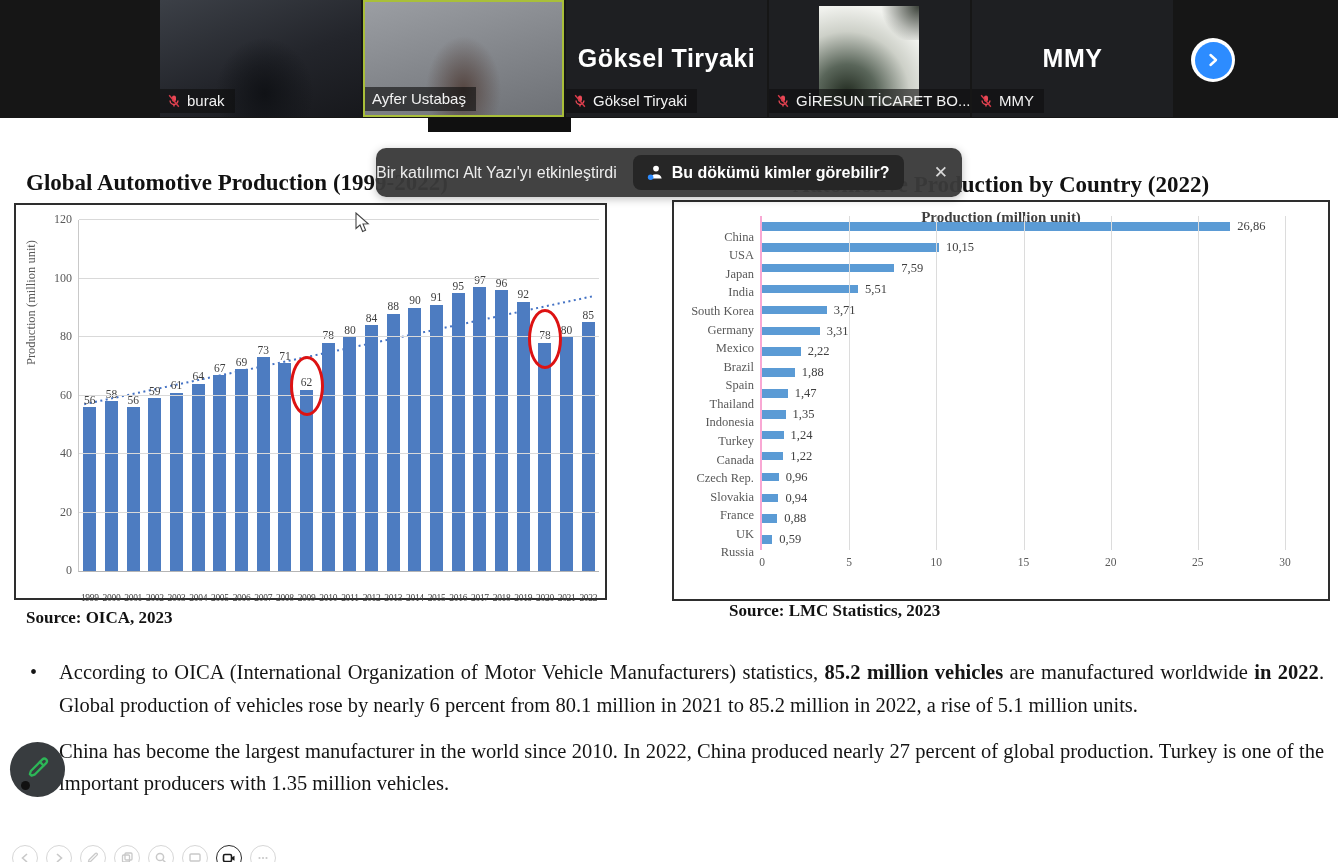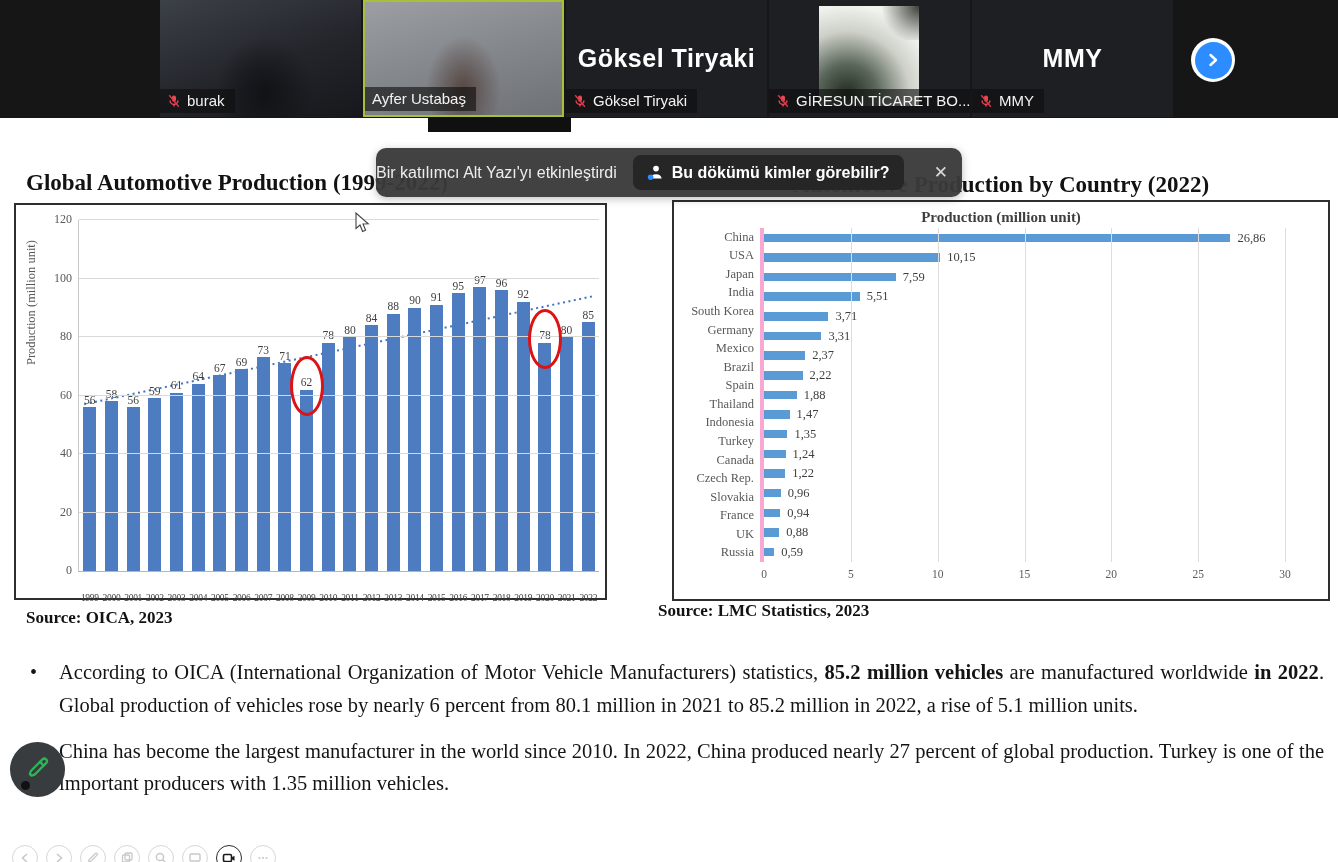--- a/index.html
+++ b/index.html
@@ -42,21 +42,21 @@
       color:#fff; font-weight:bold; font-size:16px; padding:0 14px; display:flex; align-items:center; gap:8px;
       cursor:pointer; font-family:"Liberation Sans",sans-serif; }
   #banner .close { margin-left:auto; margin-right:14px; color:#d8d8d8; font-size:17px; background:none;
       border:none; cursor:pointer; font-family:"Liberation Sans",sans-serif; }
   
   .chart-heading { position:absolute; font-weight:bold; color:#121212; font-size:23px; }
   #lhead { left:26px; top:170px; }
   #rhead { left:672px; top:172px; width:658px; text-align:center; }
   .source { position:absolute; font-weight:bold; font-size:17px; color:#121212; }
   #lsource { left:26px; top:608px; }
-  #rsource { left:658px; top:601px; }
+  #rsource { left:729px; top:601px; }
   
   #lchart { position:absolute; left:14px; top:203px; width:593px; height:397px; border:2px solid #2e2e2e; background:#fff; }
   #lplot { position:absolute; left:62px; top:15px; width:521px; height:352px;
       border-left:1px solid #c9c9c9; border-bottom:1px solid #b5b5b5; }
   .hgrid { position:absolute; left:0; width:100%; height:1px; background:#d9d9d9; }
   .ytick { position:absolute; right:calc(100% + 7px); transform:translateY(7px); font-size:12px; color:#595959; white-space:nowrap; }
   #lcols { position:absolute; inset:0; display:flex; align-items:flex-end; }
   .col { flex:1; display:flex; flex-direction:column; align-items:center; justify-content:flex-end; height:100%; position:relative; }
   .bar-v { width:13px; }
   .vlabel { font-size:11.5px; color:#3f3f3f; margin-bottom:1px; line-height:1; }
@@ -64,21 +64,21 @@
   #lxlabels div { flex:1; text-align:center; font-size:9.5px; color:#404040; letter-spacing:-0.3px; }
   #lylabel { position:absolute; left:8px; top:160px; transform:rotate(-90deg); transform-origin:left top;
       font-size:12.5px; color:#595959; white-space:nowrap; }
   .ring { position:absolute; width:34px; height:60px; border:3.5px solid #dd1212; border-radius:50%; z-index:5; }
   #trend { position:absolute; inset:0; overflow:visible; }
   
   #rchart { position:absolute; left:672px; top:200px; width:658px; height:401px; border:2px solid #2e2e2e; background:#fff; }
   #rtitle { position:absolute; top:7px; left:0; width:100%; text-align:center; font-weight:bold; font-size:15px; color:#3f3f3f; }
   #rlabels { position:absolute; left:0; top:26px; width:80px; height:334px; display:flex; flex-direction:column; }
   #rlabels div { flex:1; display:flex; align-items:center; justify-content:flex-end; font-size:12.5px; color:#595959; }
-  #rplot { position:absolute; left:86px; top:26px; width:525px; height:334px; border-left:4px solid #f9a8d4; }
+  #rplot { position:absolute; left:86px; top:14px; width:525px; height:334px; border-left:2px solid #f9a8d4; }
   .vgrid { position:absolute; top:0; height:100%; width:1px; background:#dcdcdc; }
   #rrows { position:absolute; inset:0; display:flex; flex-direction:column; }
   .rrow { flex:1; display:flex; align-items:center; }
   .bar-h { height:8.5px; }
   .hval { margin-left:7px; font-size:12.5px; color:#3f3f3f; line-height:1; }
   .xtick { position:absolute; top:340px; transform:translateX(-50%); font-size:11.5px; color:#595959; }
   
   #bullets { position:absolute; left:26px; top:656px; width:1298px; }
   #bullets li { list-style:none; position:relative; padding-left:33px; text-align:justify;
       font-size:20.5px; line-height:1.6; color:#141414; margin-bottom:13px; }
@@ -378,24 +378,20 @@
           </div>
           <div class="rrow">
             <div class="bar-h" style="width: 12.3667%; background: rgb(91, 155, 213);"></div>
             <span class="hval">3,71</span>
           </div>
           <div class="rrow">
             <div class="bar-h" style="width: 11.0333%; background: rgb(91, 155, 213);"></div>
             <span class="hval">3,31</span>
           </div>
           <div class="rrow">
-            <div class="bar-h" style="width: 7.9%; background: rgb(91, 155, 213);"></div>
-            <span class="hval">2,37</span>
-          </div>
-          <div class="rrow">
             <div class="bar-h" style="width: 7.4%; background: rgb(91, 155, 213);"></div>
             <span class="hval">2,22</span>
           </div>
           <div class="rrow">
             <div class="bar-h" style="width: 6.26667%; background: rgb(91, 155, 213);"></div>
             <span class="hval">1,88</span>
           </div>
           <div class="rrow">
             <div class="bar-h" style="width: 4.9%; background: rgb(91, 155, 213);"></div>
             <span class="hval">1,47</span>

